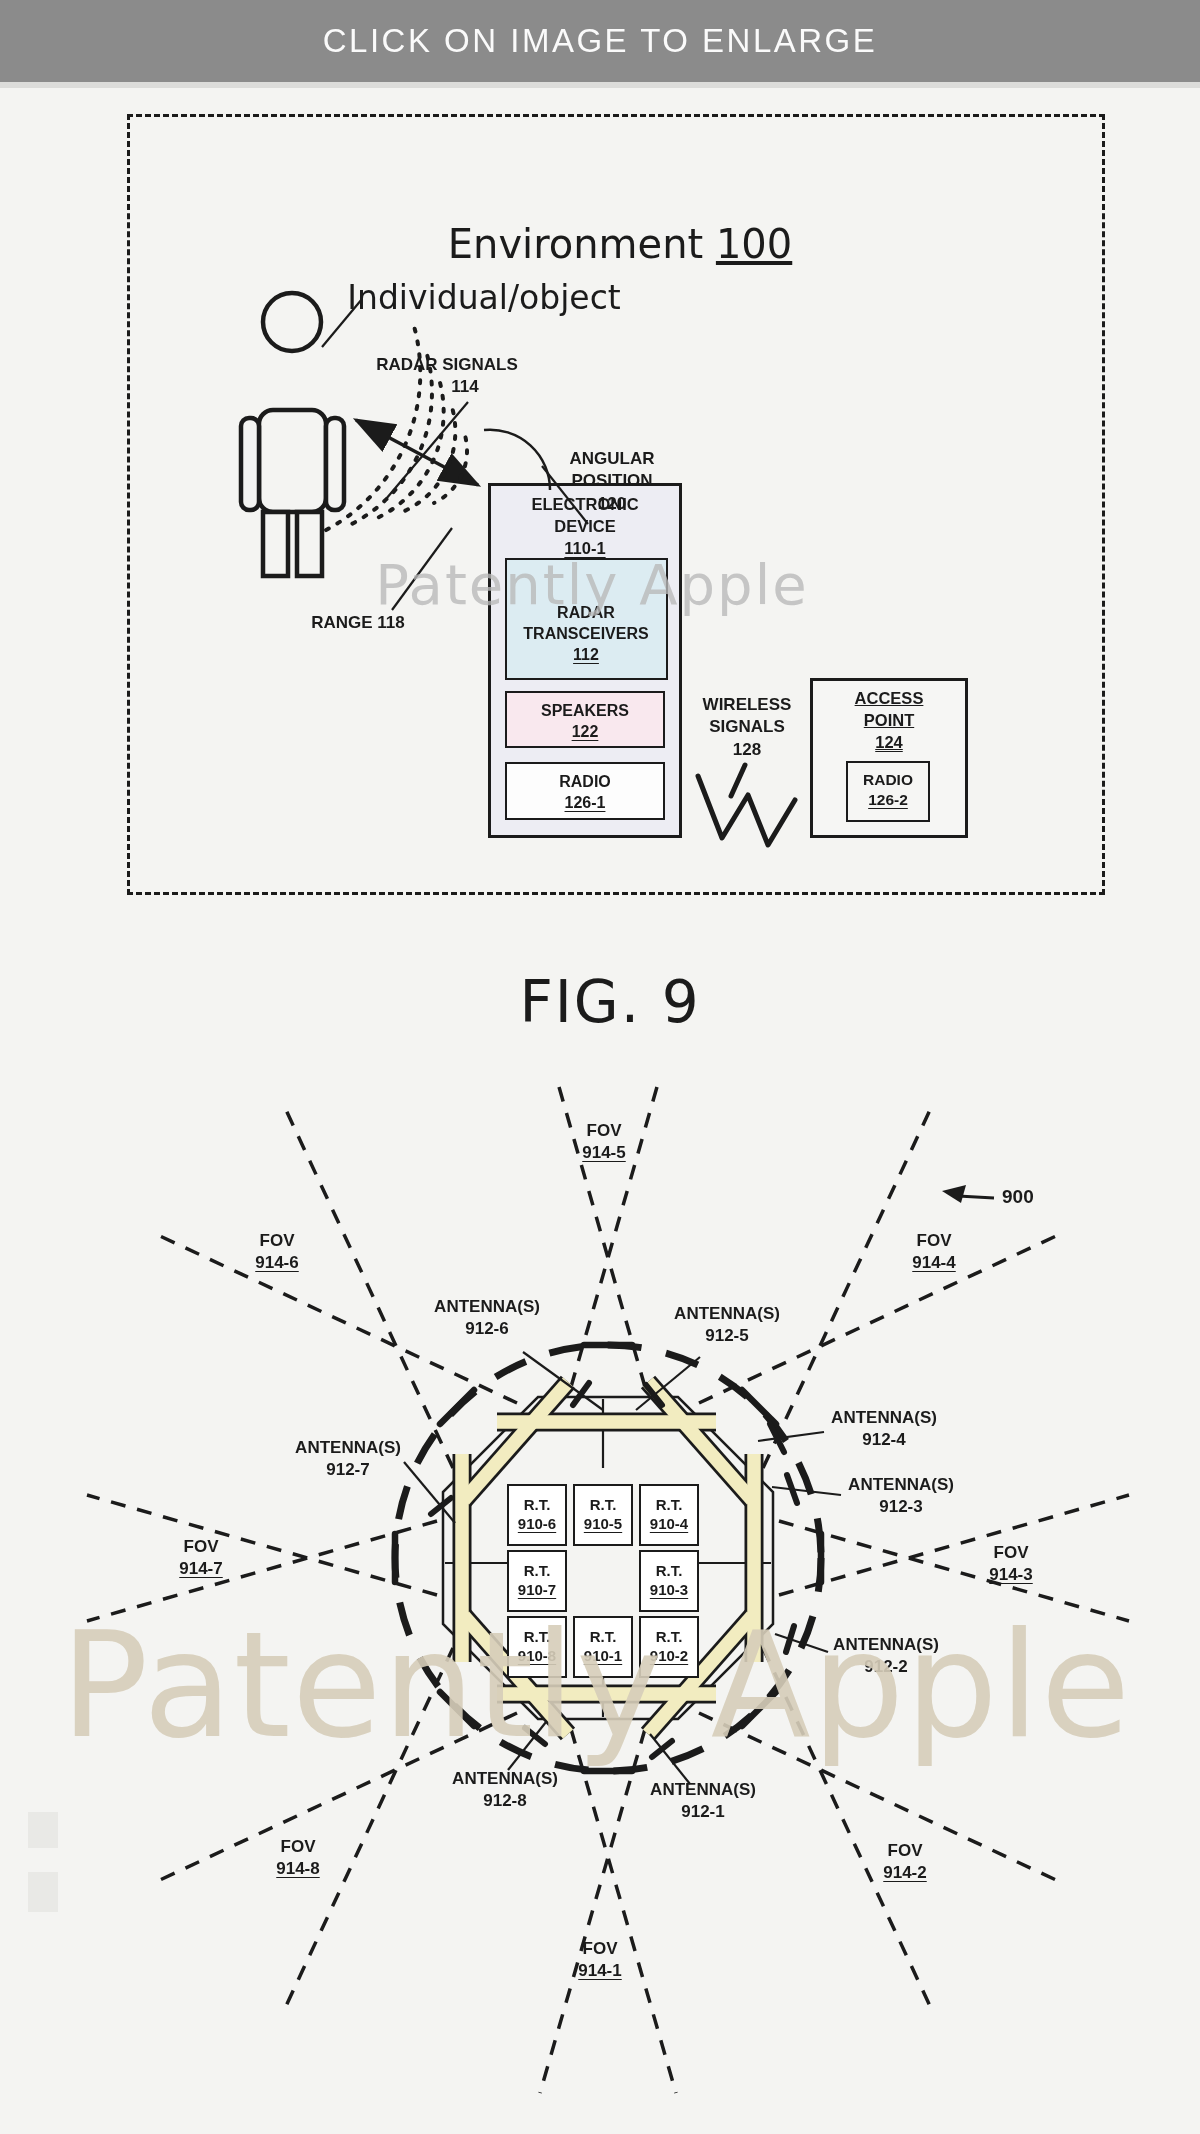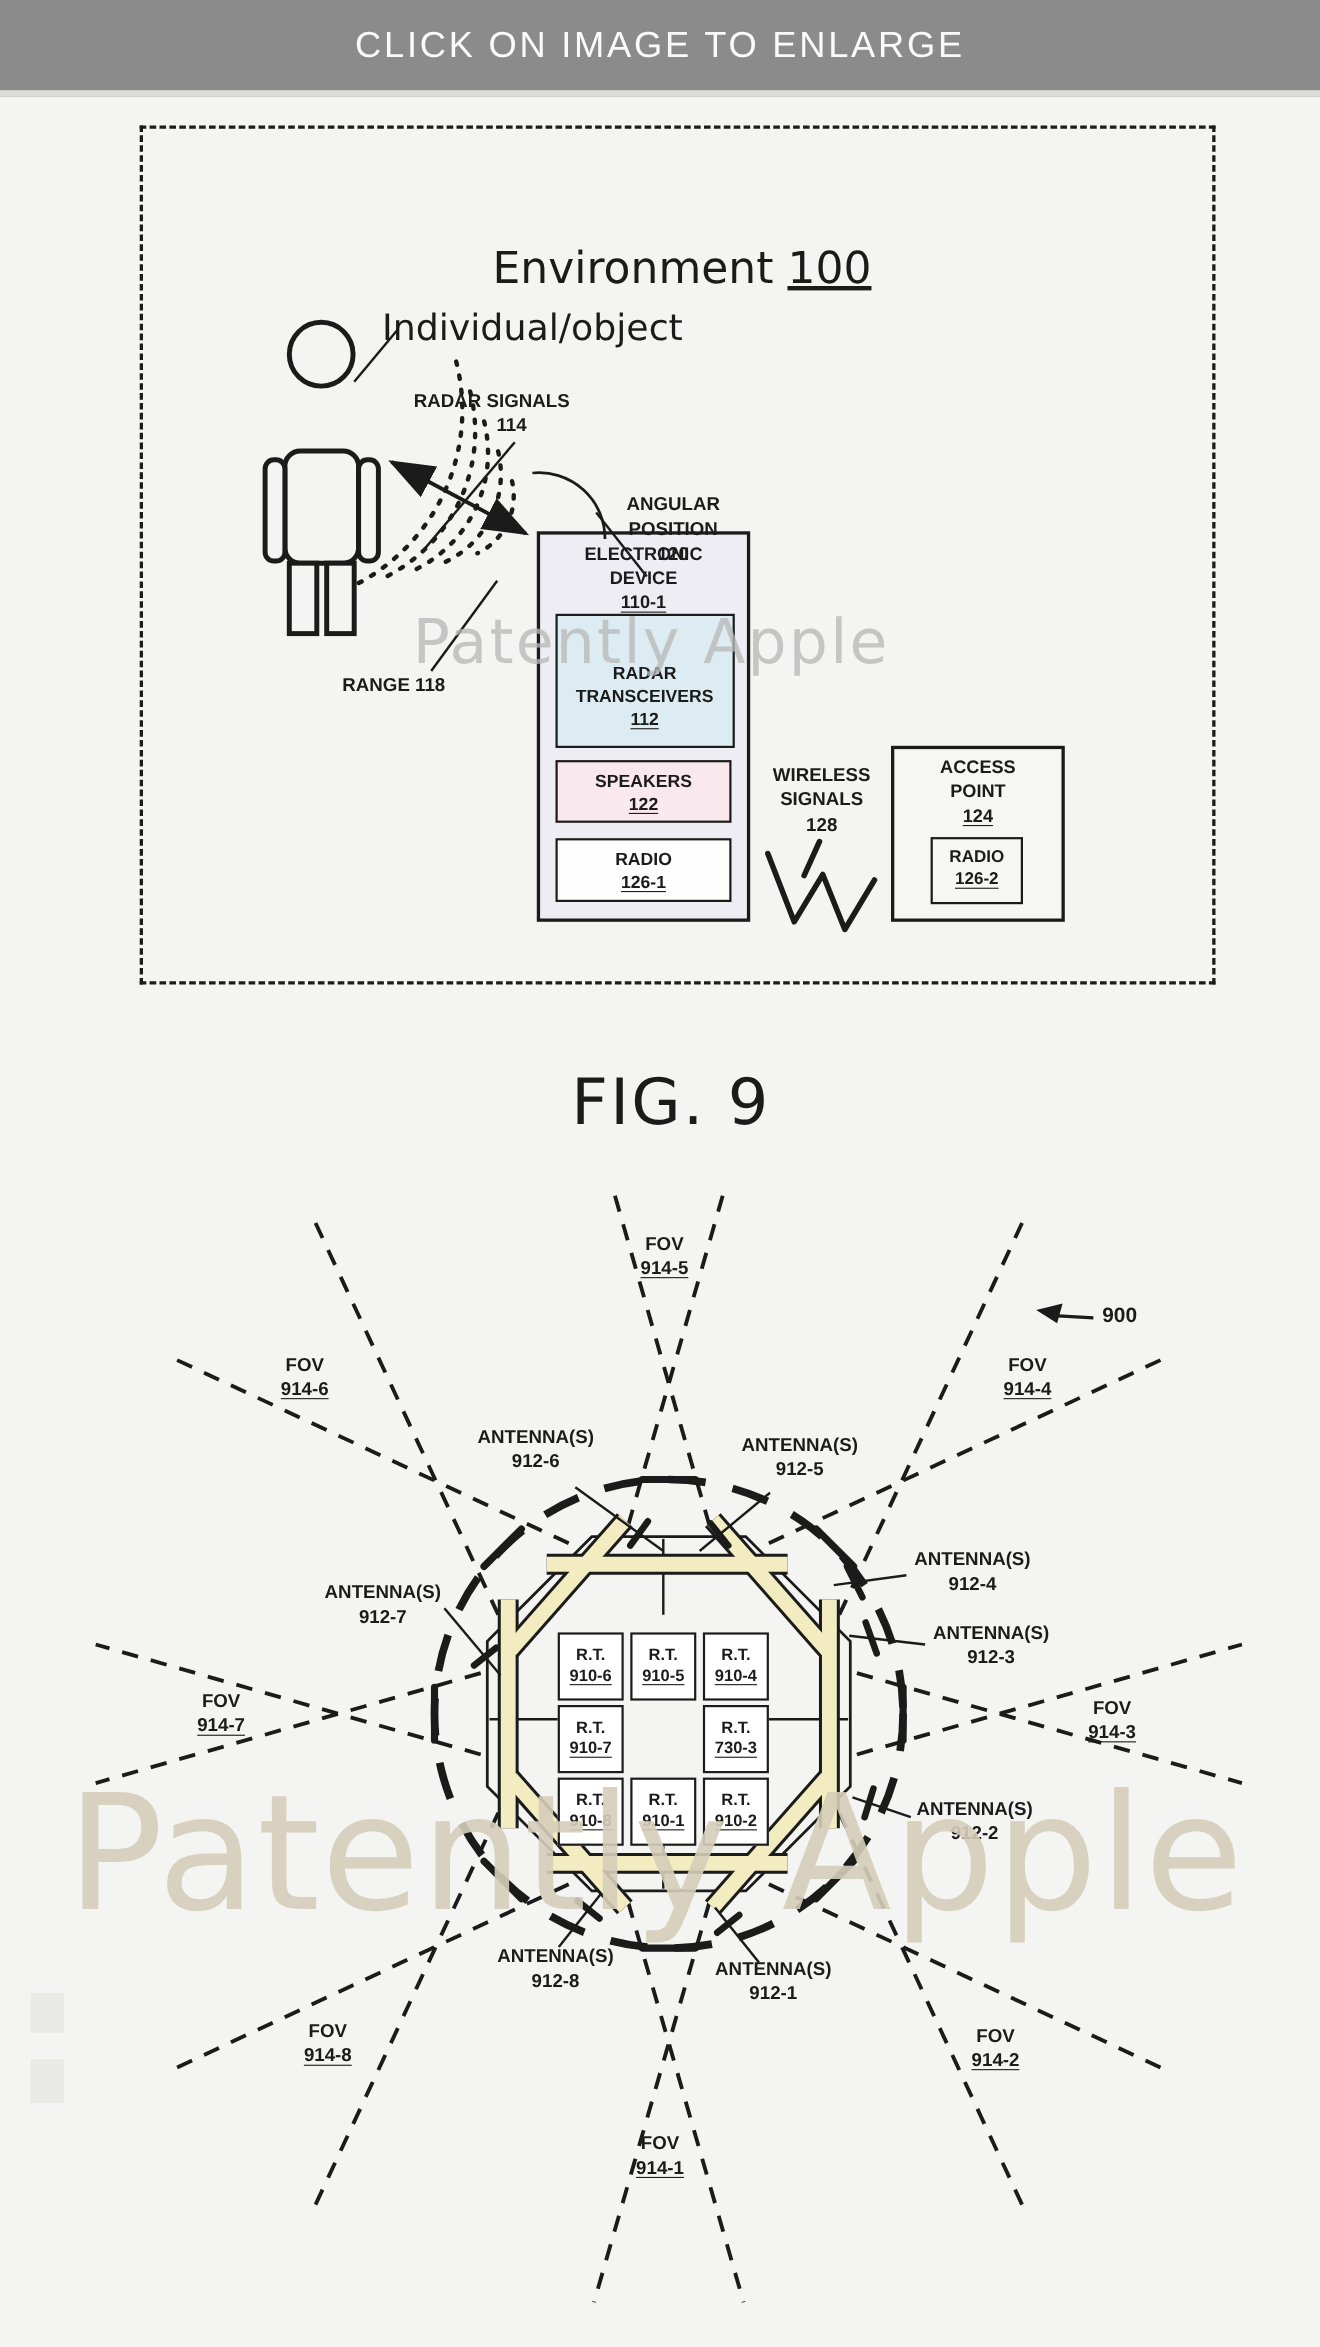--- a/index.html
+++ b/index.html
@@ -210,21 +210,21 @@
   </div>
   <div class="lbl" style="left:585px;top:771px;font-size:16px;">
     <div>RADIO</div>
     <div class="u">126-1</div>
   </div>
   <div class="lbl" style="left:747px;top:694px;font-size:17px;">
     <div>WIRELESS</div>
     <div>SIGNALS</div>
     <div>128</div>
   </div>
-  <div class="lbl" style="left:889px;top:688px;font-size:16.5px;">
+  <div class="lbl" style="left:889px;top:688px;font-size:16.5px;text-decoration:underline;">
     <div>ACCESS</div>
     <div>POINT</div>
     <div class="u">124</div>
   </div>
   <div class="lbl" style="left:888px;top:770px;font-size:15.5px;">
     <div>RADIO</div>
     <div class="u">126-2</div>
   </div>
 
   <div class="wm wm1" style="left:592px;top:552px;">Patently Apple</div>
@@ -309,21 +309,21 @@
   <div class="rtbox" style="left:639px;top:1466px;">
     <div>R.T.</div>
       <div class="u">910-4</div>
   </div>
   <div class="rtbox" style="left:507px;top:1532px;">
     <div>R.T.</div>
       <div class="u">910-7</div>
   </div>
   <div class="rtbox" style="left:639px;top:1532px;">
     <div>R.T.</div>
-      <div class="u">730-3</div>
+      <div class="u">910-3</div>
   </div>
   <div class="rtbox" style="left:507px;top:1598px;">
     <div>R.T.</div>
       <div class="u">910-8</div>
   </div>
   <div class="rtbox" style="left:573px;top:1598px;">
     <div>R.T.</div>
       <div class="u">910-1</div>
   </div>
   <div class="rtbox" style="left:639px;top:1598px;">

